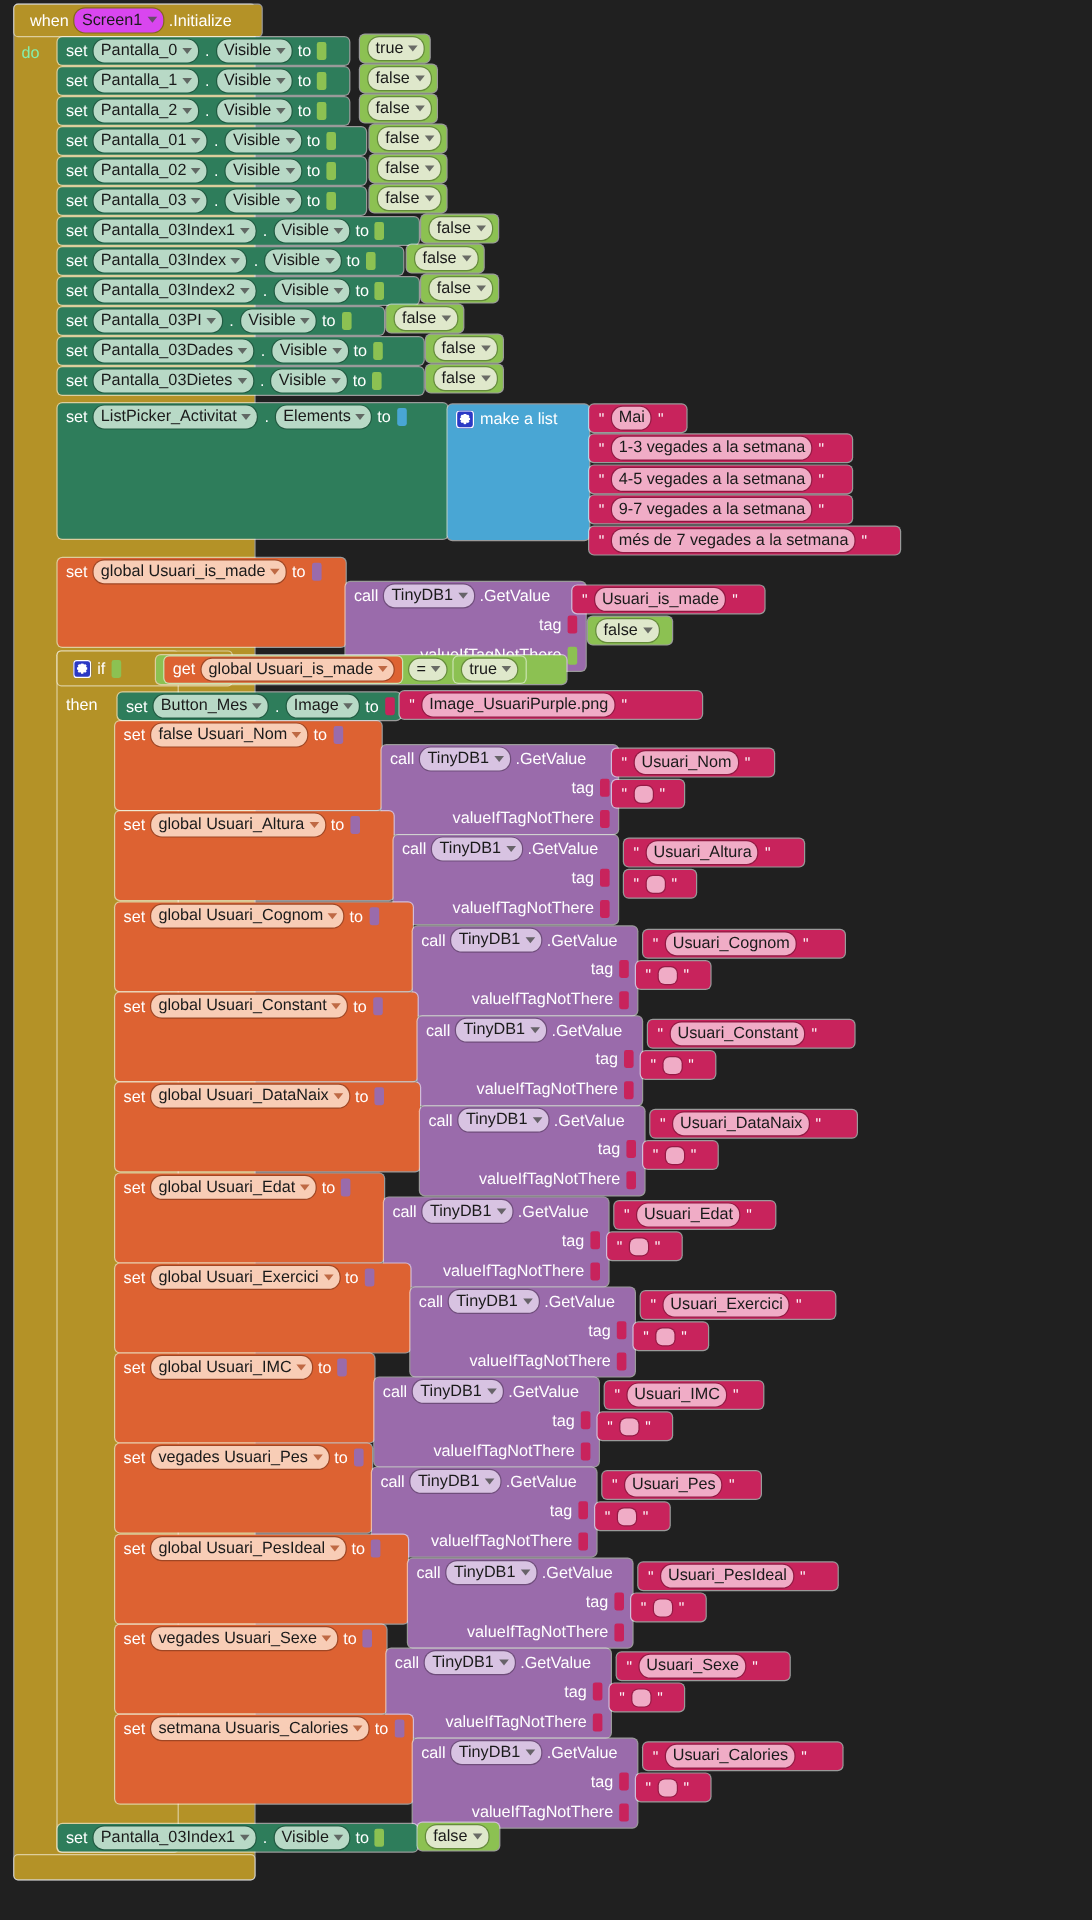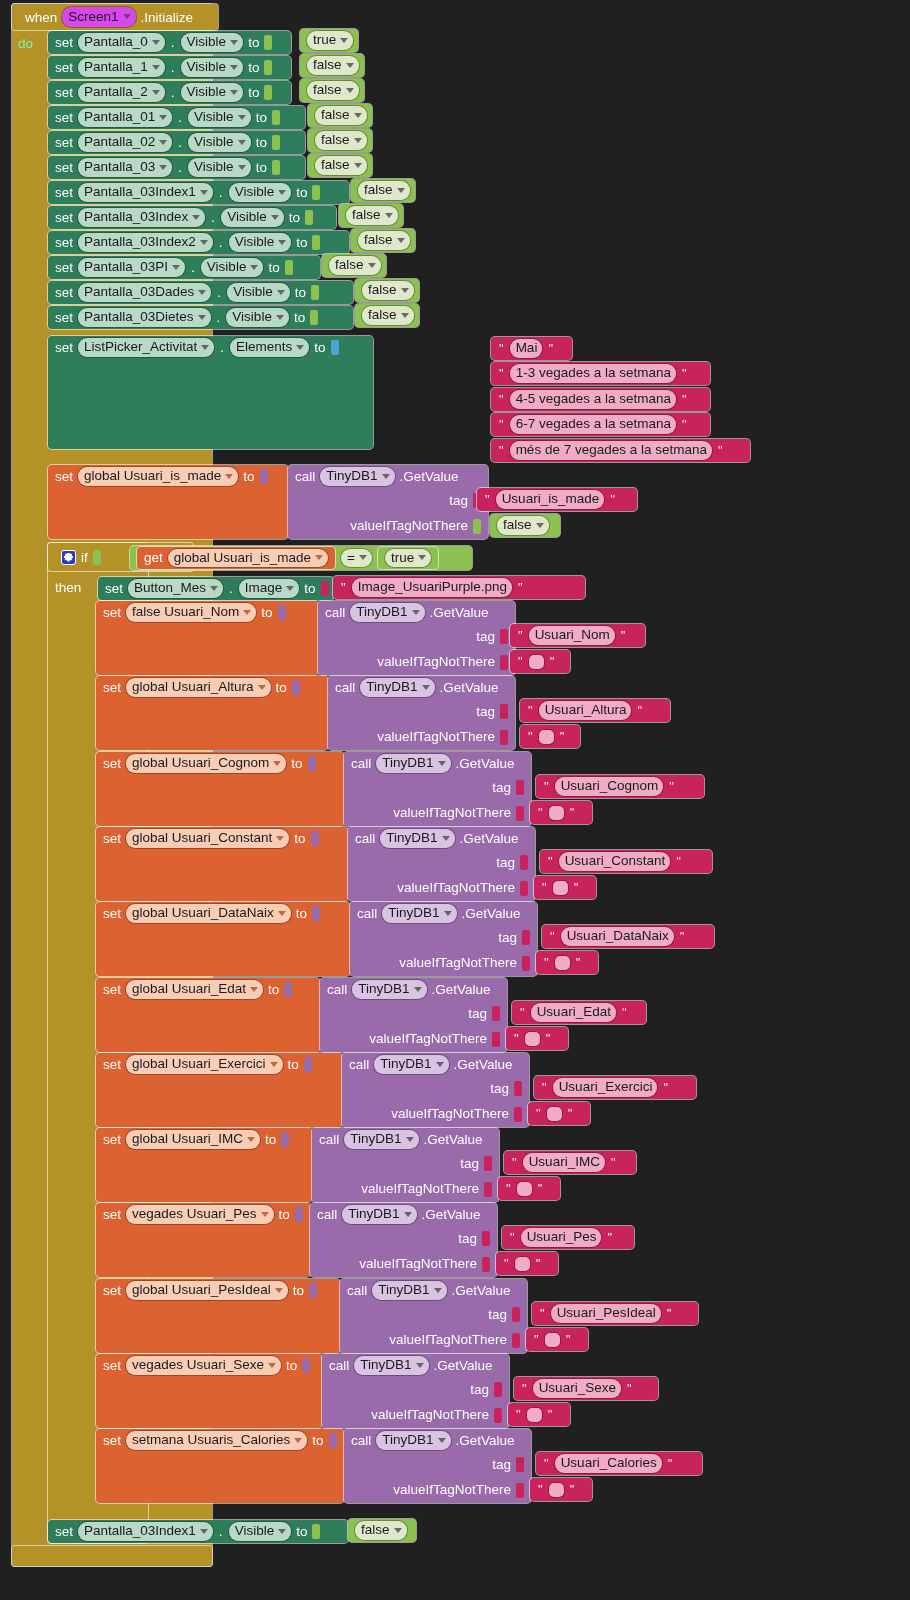--- a/index.html
+++ b/index.html
@@ -57,21 +57,21 @@
     opacity: .8;
     flex: none;
   }
   .c-set     { background:#2e7d5b; }                 
   .c-set .field { background:#b8d9c6; }
   .c-logic   { background:#8cc152; }                 
   .c-logic .field { background:#dfe8cb; }
   .c-var     { background:#dd6232; }                 
   .c-var .field { background:#f8cdb6; }
   .c-var .caret { border-top-color:#b05028; }
-  .c-call    { background:#9a6bab; }                 
+  .c-call    { background:#9a6bab;margin-top:20px; }                 
   .c-call .field { background:#d8c3e2; }
   .c-text    { background:#c8235c; }                 
   .c-text .field { background:#f0acc6; }
   .c-list    { background:#49a6d4; }
   
   .socket {
     width: 8px; height: 15px;
     flex: none;
     border-radius: 2px;
   }
@@ -428,20 +428,26 @@
         </span>
         <span class="lbl-dot">.</span>
         <span class="field">
           <span>Elements</span>
           <span class="caret"></span>
         </span>
         <span class="lbl">to</span>
         <span class="socket" style="background: rgb(73, 166, 212);"></span>
       </div>
     </div>
+    <div class="blk c-list" style="left: 373px; top: 337px; width: 118px; height: 113px; z-index: 21; align-items: flex-start;">
+      <div class="row" style="height: 24px;">
+        <span class="gear"></span>
+        <span class="lbl">make a list</span>
+      </div>
+    </div>
     <div class="blk c-text" style="left: 491px; top: 337px; width: 81px; height: 23px; z-index: 22;">
       <div class="row">
         <span class="quote">"</span>
         <span class="field">
           <span>Mai</span>
         </span>
         <span class="quote">"</span>
       </div>
     </div>
     <div class="blk c-text" style="left: 491px; top: 362px; width: 219px; height: 23px; z-index: 23;">
@@ -459,21 +465,21 @@
         <span class="field">
           <span>4-5 vegades a la setmana</span>
         </span>
         <span class="quote">"</span>
       </div>
     </div>
     <div class="blk c-text" style="left: 491px; top: 413px; width: 219px; height: 23px; z-index: 25;">
       <div class="row">
         <span class="quote">"</span>
         <span class="field">
-          <span>6-7 vegades a la setmana</span>
+          <span>9-7 vegades a la setmana</span>
         </span>
         <span class="quote">"</span>
       </div>
     </div>
     <div class="blk c-text" style="left: 491px; top: 439px; width: 259px; height: 23px; z-index: 26;">
       <div class="row">
         <span class="quote">"</span>
         <span class="field">
           <span>més de 7 vegades a la setmana</span>
         </span>

